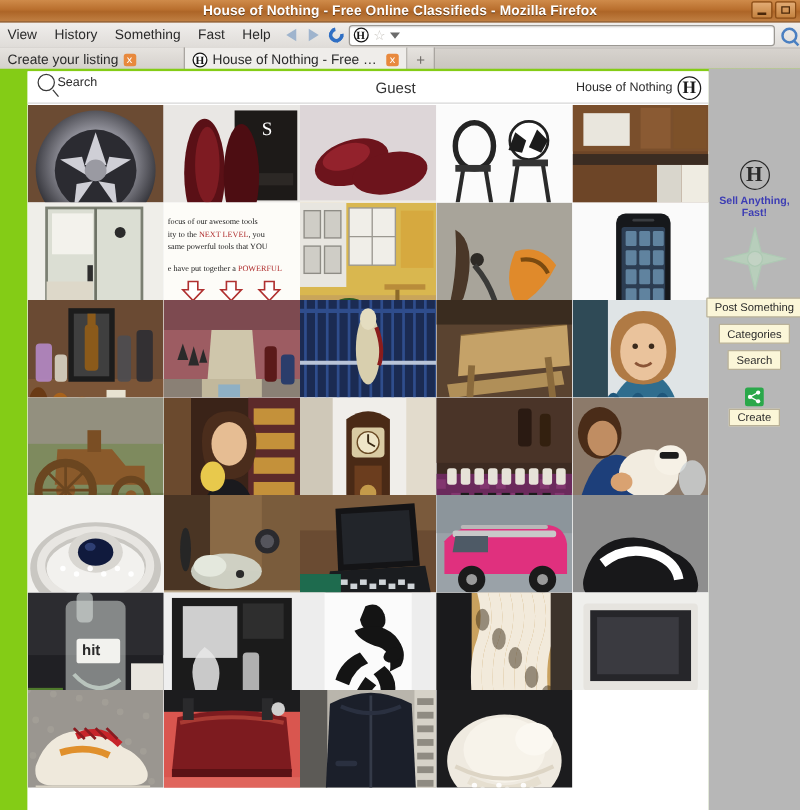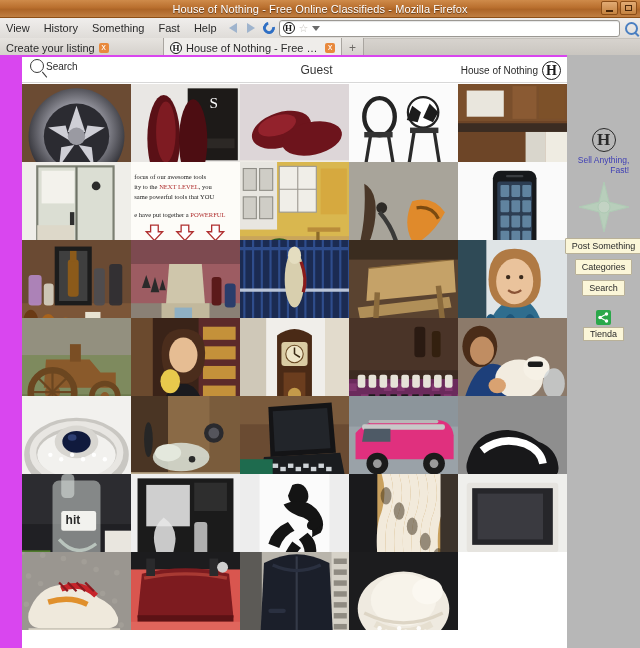--- a/index.html
+++ b/index.html
@@ -14,21 +14,21 @@
   #window { width:640px; height:648px; position:relative; background:#c6c3c0; }
 
   #titlebar {
     height:18px;
     background:linear-gradient(180deg,#cf8b4a 0%,#b96f2e 45%,#ad6527 55%,#c07f42 100%);
     border-bottom:1px solid #8d4f16;
     display:flex; align-items:center; justify-content:center;
     position:relative;
   }
   #titlebar .ttl {
-    font-size:11px; font-weight:normal; color:#ffffff;
+    font-size:11px; font-weight:bold; color:#ffffff;
     text-shadow:0 1px 0 rgba(0,0,0,.45);
     letter-spacing:.1px;
     white-space:nowrap;
   }
   #winbtns { position:absolute; right:3px; top:1px; display:flex; gap:2px; }
   #winbtns .wb {
     width:17px; height:14px;
     background:linear-gradient(180deg,#e2ab74,#c4823f);
     border:1px solid #8a4d17;
     border-radius:2px;
@@ -113,21 +113,21 @@
   .newtab {
     width:22px; height:19px; display:flex; align-items:center; justify-content:center;
     background:linear-gradient(180deg,#e6e3df,#d3cfca);
     border-right:1px solid #a9a5a0;
   }
   .plusglyph { color:#6d6a66; font-size:12px; line-height:1; }
 
   
   #viewport {
     position:absolute; left:0; top:55px; right:0; bottom:0;
-    background:#d946ef;
+    background:#84cc16;
     overflow:hidden;
   }
   #page {
     position:absolute; left:22px; top:2px; width:545px; bottom:0;
     background:#ffffff;
     overflow:hidden;
   }
 
   
   #pagehead {
@@ -177,22 +177,22 @@
     display:flex; flex-direction:column; align-items:center;
     padding-top:73px;
   }
   #sb-logo {
     width:24px;height:24px;border-radius:50%;
     border:1.6px solid #2a2a2a; color:#2a2a2a;
     font-family:"Liberation Serif", serif;
     font-size:17px; font-weight:bold; line-height:21px; text-align:center;
   }
   #sb-tag {
-    margin-top:3px; font-size:8.5px; color:#3e3eb4; text-align:right;
-    line-height:10px; font-weight:normal;
+    margin-top:3px; font-size:8.5px; color:#3e3eb4; text-align:center;
+    line-height:10px; font-weight:bold;
   }
   #sb-compass {
     margin-top:6px; width:52px; height:52px; position:relative; opacity:.55;
   }
   #sb-compass svg { display:block; }
   .sbbtn {
     margin-top:5px;
     background:#fbf6d8;
     border:1px solid #b9b198;
     font-size:9px; color:#2a2a2a;
@@ -249,21 +249,21 @@
 
     <div id="urlbar">
       <span class="hlogo">H</span>
       <span class="star">☆</span>
       <span class="caret-d"></span>
     </div>
     <div class="searchmag"></div>
   </div>
 
   <div id="tabrow">
-    <div class="tab inactive" style="width:164px">
+    <div class="tab inactive" style="width:148px">
       <span class="lbl">Create your listing</span>
       <span class="tabclose">x</span>
     </div>
     <div class="tab active" style="width:178px">
       <span class="hlogo">H</span>
       <span class="lbl">House of Nothing - Free Onlin...</span>
       <span class="tabclose">x</span>
     </div>
     <div class="newtab">
       <span class="plusglyph">+</span>
@@ -948,17 +948,17 @@
       <div class="sbbtn">Categories</div>
       <div class="sbbtn">Search</div>
       <div id="sb-share-icon">
         <svg width="11" height="11" viewBox="0 0 11 11">
           <circle cx="8.5" cy="2" r="1.7" fill="#fff"></circle>
           <circle cx="2" cy="5.5" r="1.7" fill="#fff"></circle>
           <circle cx="8.5" cy="9" r="1.7" fill="#fff"></circle>
           <path d="M2 5.5 L8.5 2 M2 5.5 L8.5 9" stroke="#fff" stroke-width="1.1" fill="none"></path>
         </svg>
       </div>
-      <div id="sb-share-lbl">Tienda</div>
+      <div id="sb-share-lbl">Create</div>
     </div>
 
   </div>
 </div>
 
 </body></html>

